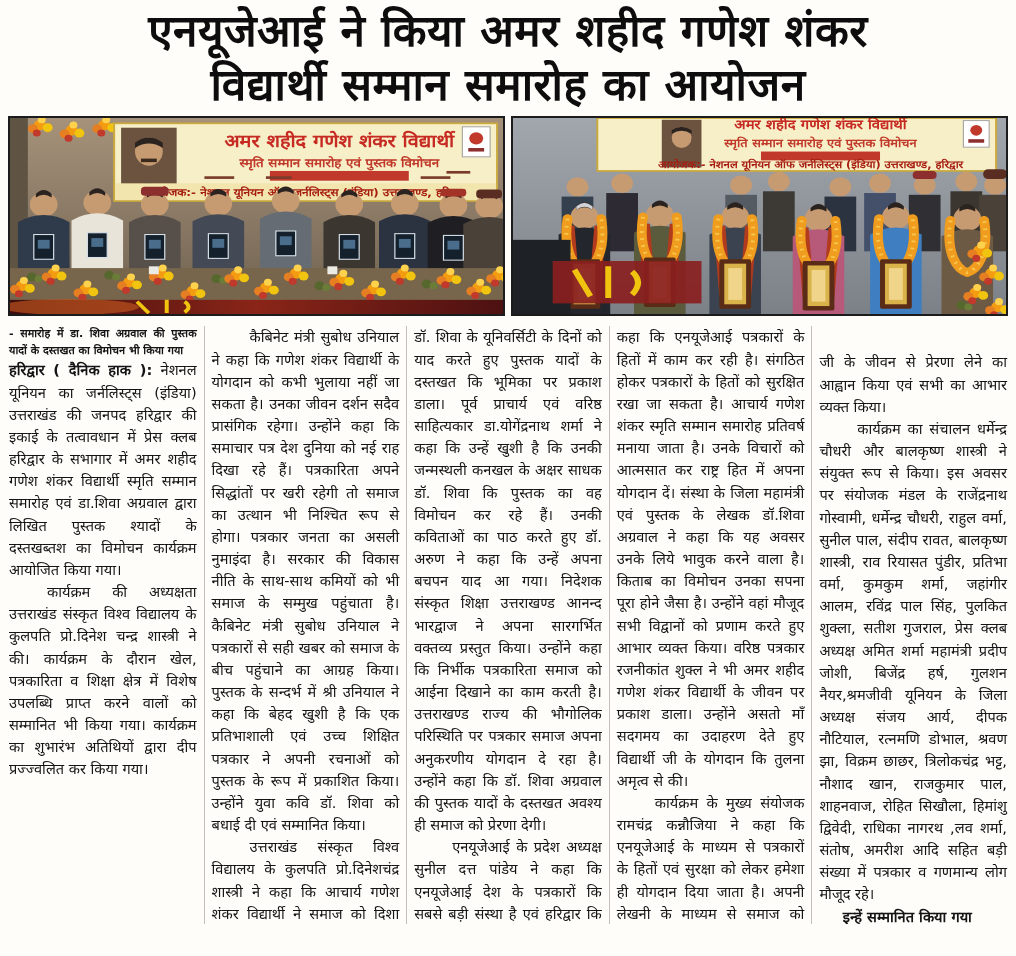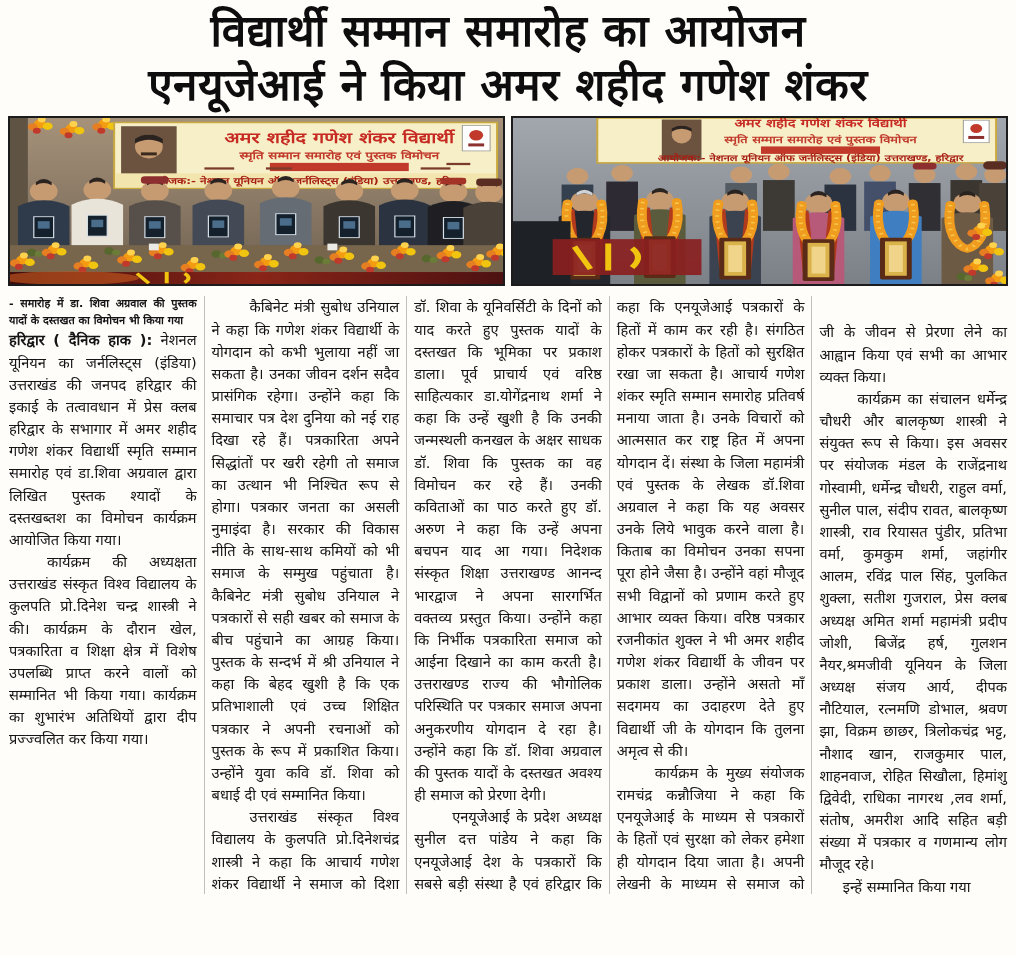--- a/index.html
+++ b/index.html
@@ -10,46 +10,46 @@
   
   .masthead{padding:4px 10px 2px;text-align:center;}
   .headline-line{
     font-family:"DejaVu Serif","Liberation Serif",serif;
     font-weight:bold;font-size:44px;line-height:1.22;color:#0d0d0d;
     letter-spacing:.5px;white-space:nowrap;
   }
   
   .photos{display:flex;gap:6px;padding:3px 8px 2px;}
   .photo{
-    position:relative;width:497px;height:170px;border:2px solid #1c1c1c;
+    position:relative;width:497px;height:200px;border:2px solid #1c1c1c;
     box-sizing:border-box;overflow:hidden;background:#14b8a6;flex:0 0 auto;
   }
   .photo svg{display:block;width:100%;height:100%;}
   
   .article{display:flex;padding:8px 8px 0;height:606px;box-sizing:border-box;}
   .col{
     flex:1 1 0;padding:0 7px;border-right:1px solid #c3c0bb;
     font-size:14.6px;line-height:1.52;text-align:justify;overflow:hidden;
   }
   .col:first-child{padding-left:1px;}
   .col:last-child{border-right:none;padding-right:1px;margin-top:25px;}
   .col p{margin:0;}
   p.lead{font-weight:bold;font-size:11px;line-height:1.5;}
   p.indent{text-indent:2.6em;}
-  p.subhead{font-weight:normal;text-indent:1.6em;}
+  p.subhead{font-weight:bold;text-indent:1.6em;}
   .b{font-weight:bold;}
 </style>
 </head>
 <body>
 
 <div class="page">
 
   <header class="masthead">
+    <div class="headline-line">एनयूजेआई ने किया अमर शहीद गणेश शंकर</div>
     <div class="headline-line">विद्यार्थी सम्मान समारोह का आयोजन</div>
-    <div class="headline-line">एनयूजेआई ने किया अमर शहीद गणेश शंकर</div>
   </header>
 
   <div class="photos">
 
     <figure class="photo" style="margin:0">
       <svg viewBox="0 0 497 222" preserveAspectRatio="none">
         <defs>
           <linearGradient id="wallL" x1="0" y1="0" x2="0" y2="1">
             <stop offset="0" stop-color="#a6927a"></stop>
               <stop offset="1" stop-color="#6e6050"></stop>

